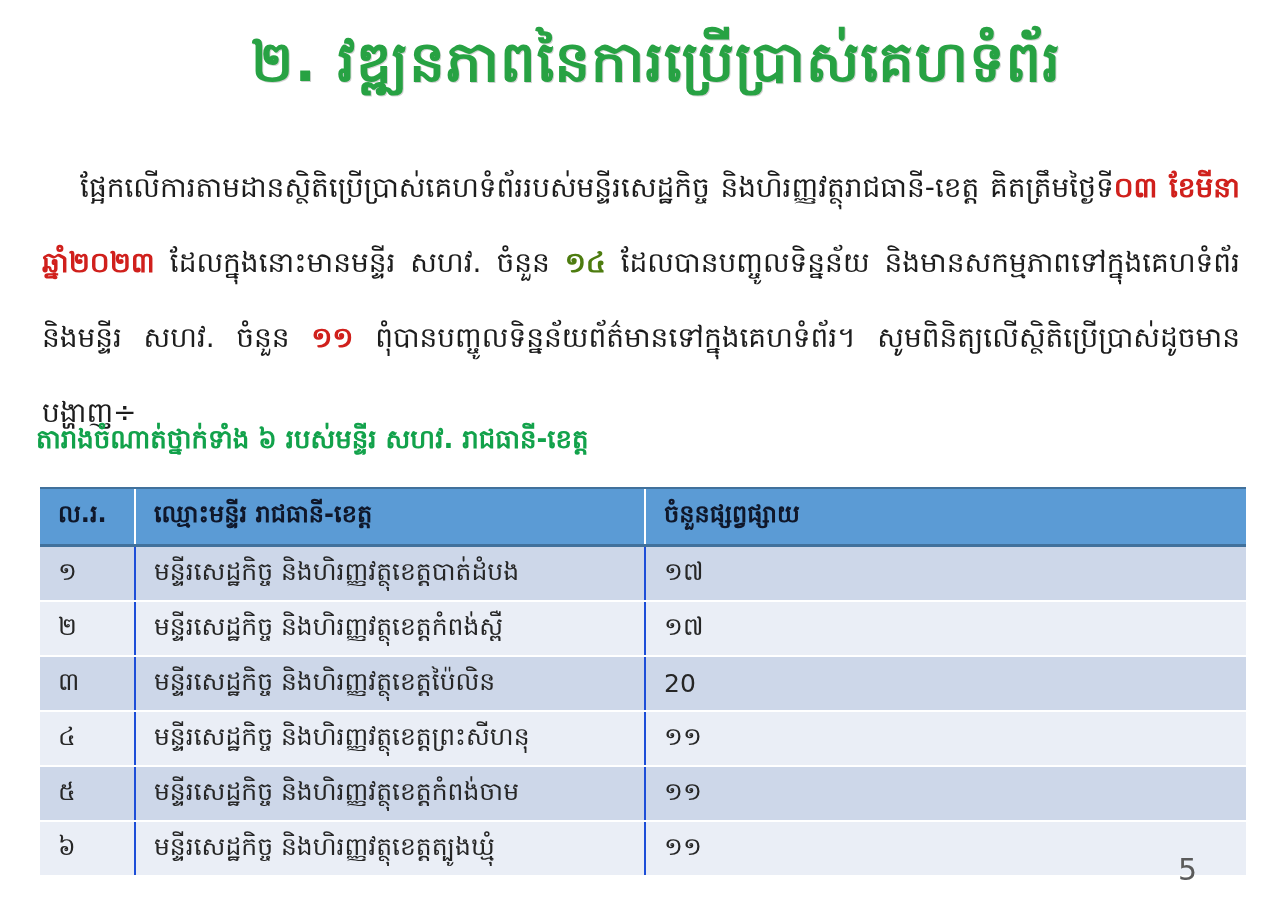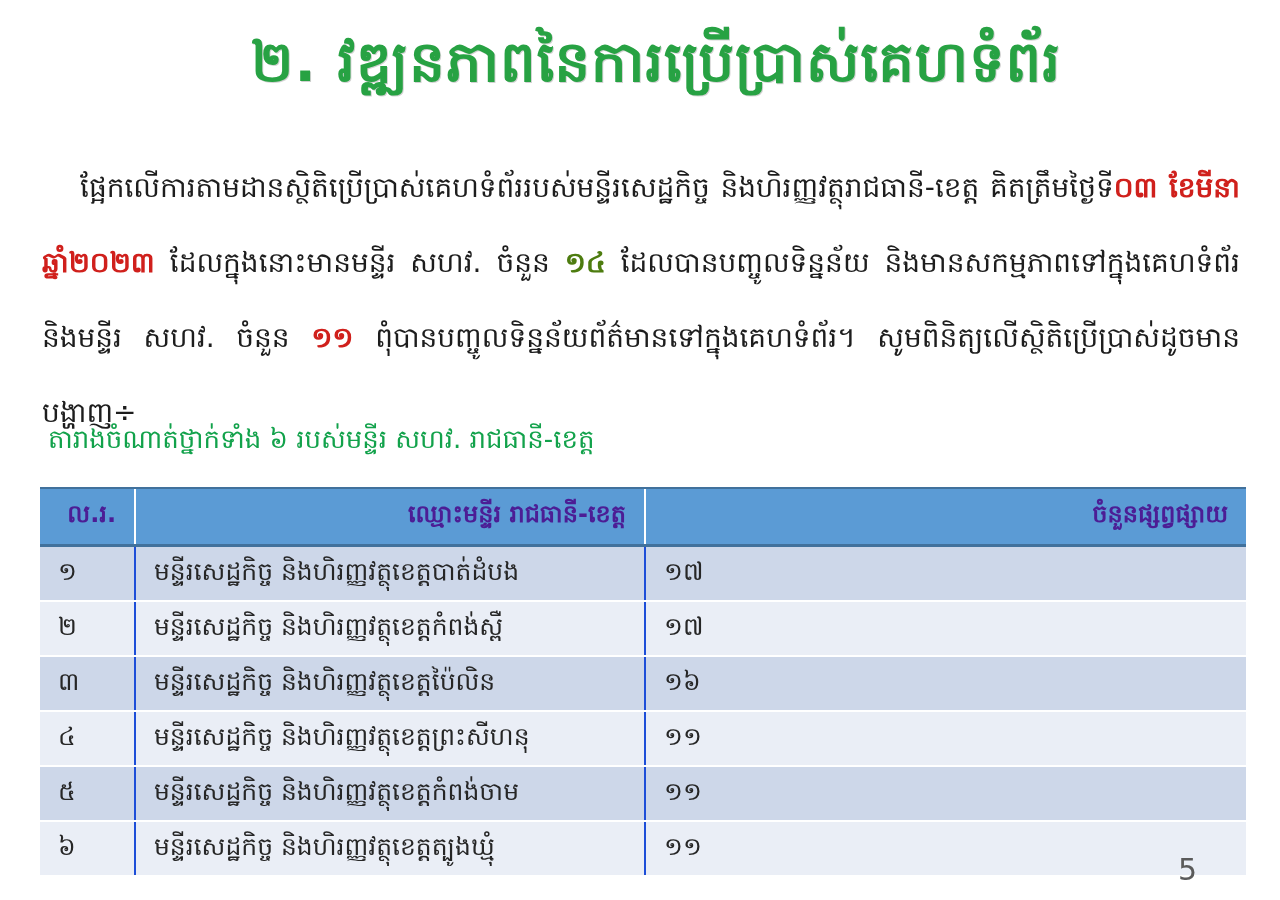--- a/index.html
+++ b/index.html
@@ -33,45 +33,45 @@
     font-size: 28px;
     line-height: 2.68;
     color: #1d1d1d;
     text-align: justify;
     text-indent: 38px;
   }
   .hl-red   { color: #d0201c; font-weight: bold; }
   .hl-green { color: #4d7c0f; font-weight: bold; }
   .table-caption {
     position: absolute;
-    top: 423px; left: 48px;
+    top: 423px; left: 36px;
     font-size: 26px;
-    font-weight: normal;
+    font-weight: bold;
     color: #12a24b;
   }
   .table-wrap {
     position: absolute;
     top: 487px; left: 40px;
     width: 1206px;
   }
   table.ranking {
     border-collapse: collapse;
     width: 100%;
     table-layout: fixed;
     font-size: 25px;
     color: #262626;
   }
   table.ranking col.c-no    { width: 95px; }
   table.ranking col.c-name  { width: 510px; }
   table.ranking col.c-count { width: auto; }
   table.ranking th {
     background: #5b9bd5;
-    color: #4c1d95;
+    color: #0f172a;
     font-weight: bold;
-    text-align: right;
+    text-align: left;
     height: 55px;
     padding: 0 18px;
     font-size: 24px;
     border-top: 2px solid #41719c;
     border-bottom: 3px solid #41719c;
     border-left: 2px solid #ffffff;
   }
   table.ranking th:first-child { border-left: none; }
   table.ranking td {
     height: 53px;
@@ -124,21 +124,21 @@
           <td>១៧</td>
         </tr>
         <tr>
           <td>២</td>
           <td>មន្ទីរសេដ្ឋកិច្ច និងហិរញ្ញវត្ថុខេត្តកំពង់ស្ពឺ</td>
           <td>១៧</td>
         </tr>
         <tr>
           <td>៣</td>
           <td>មន្ទីរសេដ្ឋកិច្ច និងហិរញ្ញវត្ថុខេត្តប៉ៃលិន</td>
-          <td>១៦</td>
+          <td>20</td>
         </tr>
         <tr>
           <td>៤</td>
           <td>មន្ទីរសេដ្ឋកិច្ច និងហិរញ្ញវត្ថុខេត្តព្រះសីហនុ</td>
           <td>១១</td>
         </tr>
         <tr>
           <td>៥</td>
           <td>មន្ទីរសេដ្ឋកិច្ច និងហិរញ្ញវត្ថុខេត្តកំពង់ចាម</td>
           <td>១១</td>

